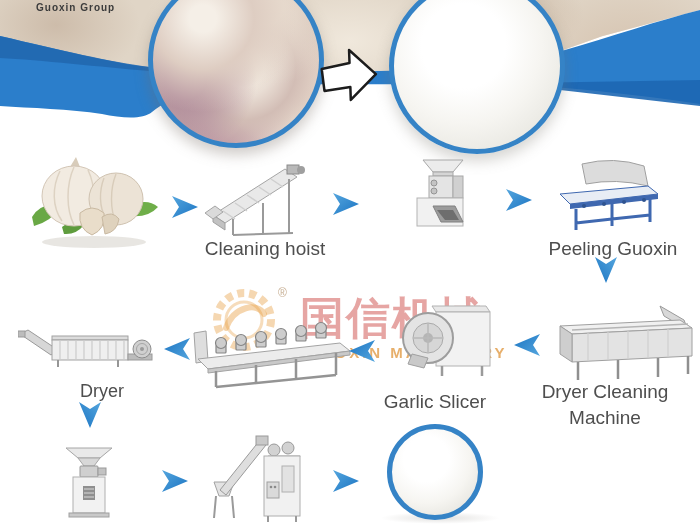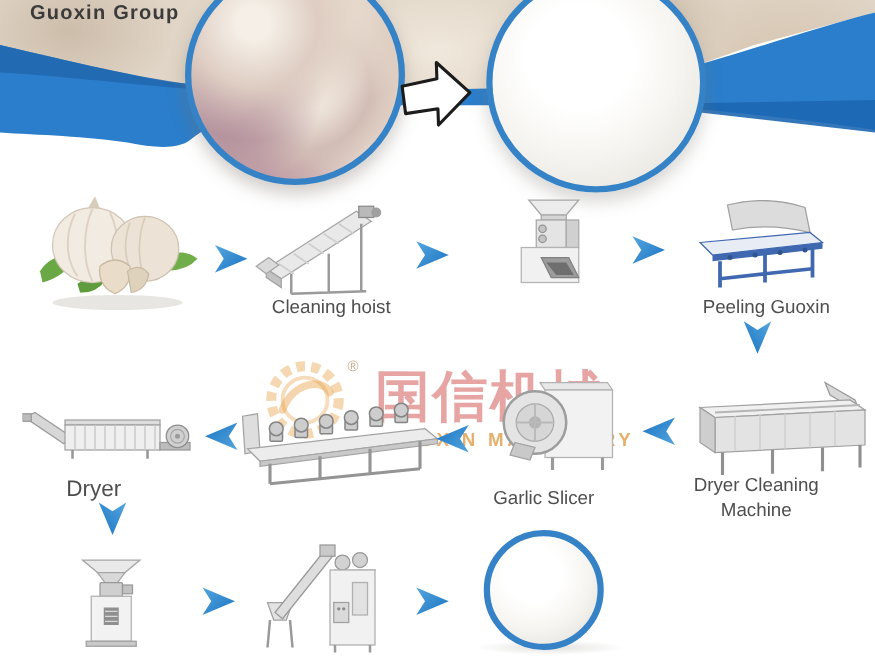--- a/index.html
+++ b/index.html
@@ -8,21 +8,21 @@
   
   .hdr-photo{position:absolute;left:0;top:0;width:700px;height:165px;
     background:
       radial-gradient(ellipse 120px 80px at 8% 15%, #cdbcaa 0%, rgba(205,188,170,0) 70%),
       radial-gradient(ellipse 160px 90px at 50% 25%, #f0e8dc 0%, rgba(240,232,220,0) 70%),
       radial-gradient(ellipse 150px 110px at 90% 35%, #d5c2ae 0%, rgba(213,194,174,0) 70%),
       radial-gradient(ellipse 110px 70px at 72% 8%, #cab6a2 0%, rgba(202,182,162,0) 72%),
       radial-gradient(ellipse 90px 60px at 30% 8%, #e9dfd2 0%, rgba(233,223,210,0) 70%),
       #e0d5c6;
     clip-path:polygon(0% 0%,100% 0%,100% 6%,86% 22%,80.7% 30%,74% 37%,68.6% 40%,60% 43%,47% 44%,33.7% 44%,20% 40%,8% 33%,0% 22%);}
-  .brand{position:absolute;left:24px;top:2px;width:120px;font-size:16px;font-weight:bold;
+  .brand{position:absolute;left:36px;top:2px;width:120px;font-size:10px;font-weight:bold;
          color:#3b3b3b;letter-spacing:1px;z-index:3;}
   .ribbon{position:absolute;left:0;top:0;width:700px;height:165px;z-index:1;}
   .circle{position:absolute;border-radius:50%;border:5px solid #3583c6;box-sizing:border-box;z-index:2;}
   .c-garlic{left:148px;top:-28px;width:176px;height:176px;
     background:
       radial-gradient(circle at 30% 25%, #f5efe7 8%, #decdc2 30%, rgba(222,205,194,0) 55%),
       radial-gradient(circle at 68% 18%, #e9ddd0 10%, rgba(233,221,208,0) 45%),
       radial-gradient(circle at 20% 62%, #b28e9c 12%, rgba(178,142,156,0) 42%),
       radial-gradient(circle at 55% 55%, #f2eae0 15%, #d2bdb5 40%, rgba(210,189,181,0) 62%),
       radial-gradient(circle at 82% 58%, #e6d6c9 12%, rgba(230,214,201,0) 45%),
@@ -38,21 +38,21 @@
   .block-arrow{position:absolute;left:320px;top:44px;z-index:3;transform:rotate(-2deg);}
   
   .wm{position:absolute;z-index:1;}
   .wm-cn{left:300px;top:296px;width:200px;font-size:44px;line-height:1;font-weight:bold;
          color:rgba(195,40,35,.42);letter-spacing:2px;white-space:nowrap;}
   .wm-en{left:306px;top:344px;font-size:15px;font-weight:bold;letter-spacing:3px;
          color:rgba(225,155,70,.8);white-space:nowrap;}
   .wm-reg{left:278px;top:286px;font-size:12px;color:rgba(160,118,72,.6);}
   
   .m{position:absolute;z-index:2;}
-  .lbl{position:absolute;z-index:3;font-size:15px;color:#4e4e4e;text-align:center;line-height:1.35;}
+  .lbl{position:absolute;z-index:3;font-size:19px;color:#4e4e4e;text-align:center;line-height:1.35;}
   .fa{position:absolute;z-index:3;width:30px;height:26px;}
   .r90{transform:rotate(90deg);} .r180{transform:rotate(180deg);}
   .shadow{position:absolute;border-radius:50%;
           background:radial-gradient(ellipse, rgba(120,115,105,.22), rgba(120,115,105,0) 70%);z-index:1;}
 </style>
 </head>
 <body>
 
 <div id="stage">
 
@@ -218,21 +218,21 @@
     <circle cx="63" cy="55" r="1.3" fill="#8a8a8a"></circle>
       <circle cx="67" cy="55" r="1.3" fill="#8a8a8a"></circle>
     <path d="M60,84 L60,90 M88,84 L88,90" stroke="#9a9a9a" stroke-width="2"></path>
   </svg>
 
   <div class="circle c-powder-sm"></div>
   <div class="shadow" style="left:380px;top:512px;width:120px;height:12px"></div>
 
   <div class="lbl" style="left:195px;top:236px;width:140px">Cleaning hoist</div>
   <div class="lbl" style="left:538px;top:236px;width:150px">Peeling Guoxin</div>
-  <div class="lbl" style="left:35px;top:379px;width:80px;font-size:18px">Dryer</div>
+  <div class="lbl" style="left:62px;top:379px;width:80px;font-size:18px">Dryer</div>
   <div class="lbl" style="left:380px;top:389px;width:110px">Garlic Slicer</div>
   <div class="lbl" style="left:534px;top:379px;width:142px">Dryer Cleaning Machine</div>
 
   <svg class="fa" style="left:170px;top:194px" viewBox="0 0 30 26">
       <path d="M2,2 L28,13 L2,24 L9,13 Z" fill="url(#ag)"></path>
     </svg>
   <svg class="fa" style="left:331px;top:191px" viewBox="0 0 30 26">
       <path d="M2,2 L28,13 L2,24 L9,13 Z" fill="url(#ag)"></path>
     </svg>
   <svg class="fa" style="left:504px;top:187px" viewBox="0 0 30 26">

